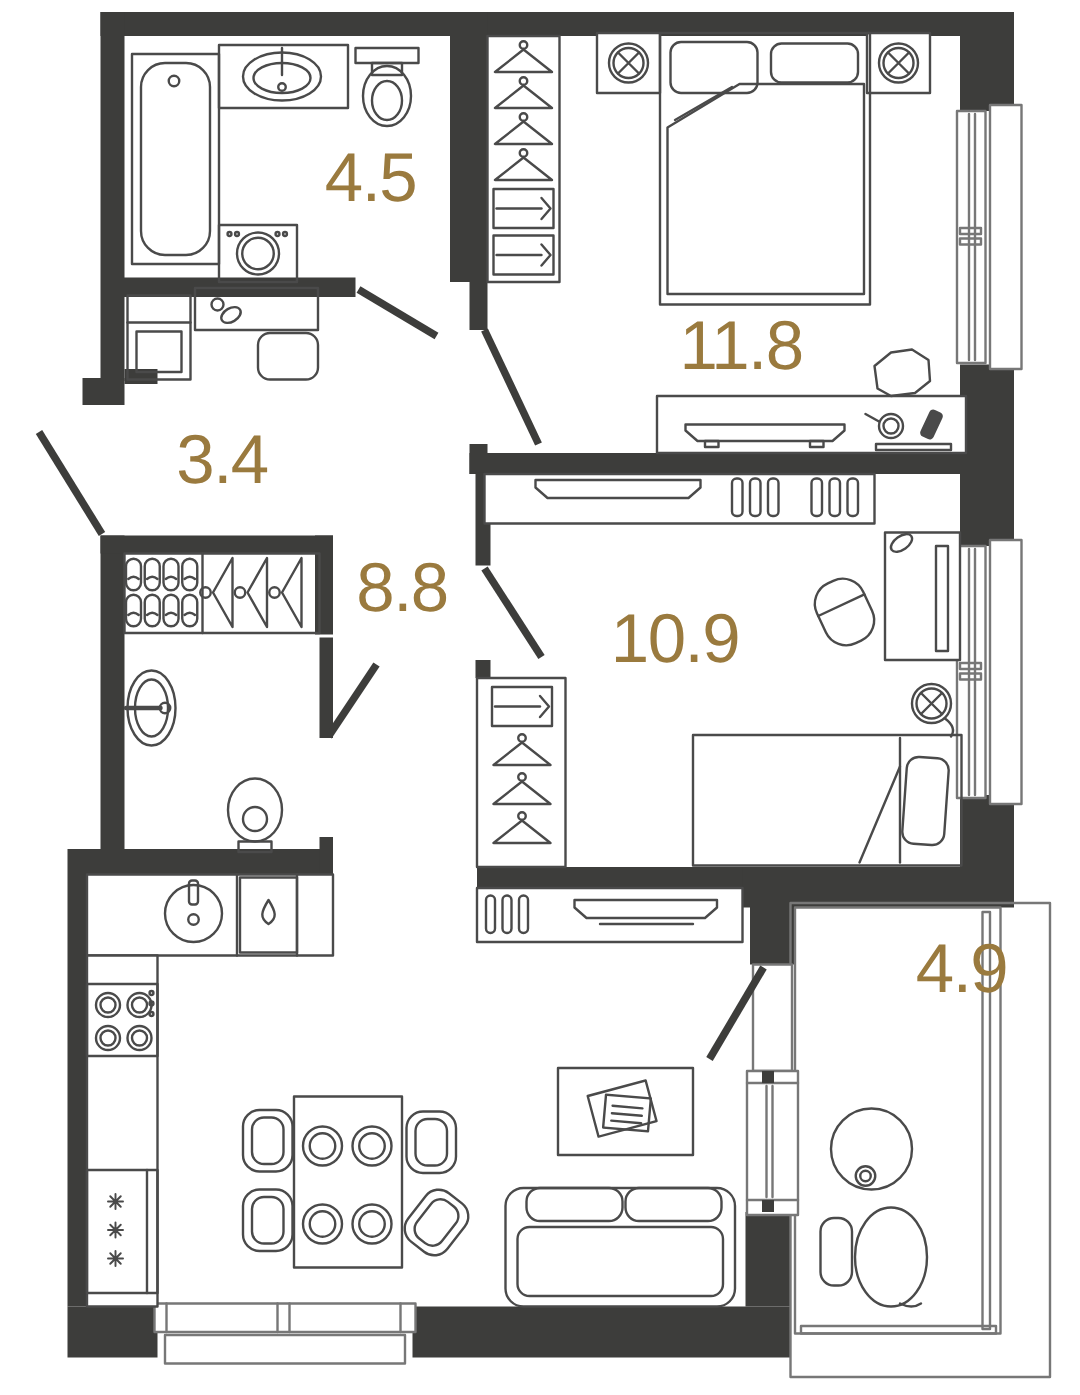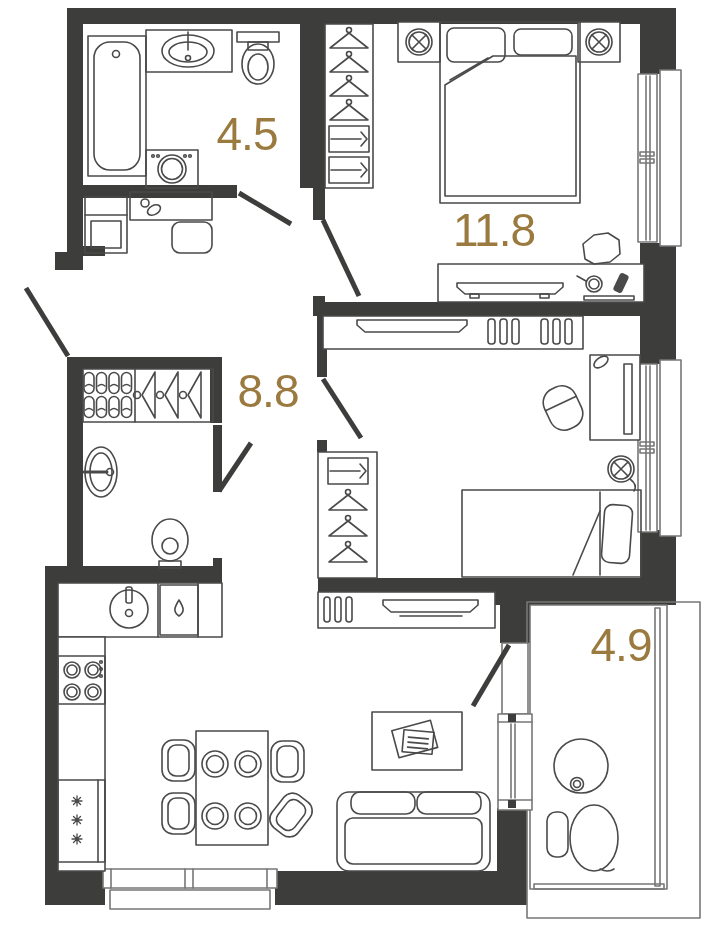--- a/index.html
+++ b/index.html
@@ -377,18 +377,20 @@
           <circle cx="577" cy="784" r="3.5"></circle>
       </g>
       <g>
         <rect x="547" y="812" width="21" height="45" rx="9"></rect>
         <ellipse cx="594" cy="838" rx="24" ry="33"></ellipse>
         <path d="M600,869 q8,4 14,0"></path>
       </g>
     </g>
   </svg>
 
-  <div class="room-label" style="left:247px;top:134px">4.5</div>
+  <div class="room-label" style="left:247px;top:118px">4.5</div>
+  <div class="room-label" style="left:148px;top:306px">3.4</div>
   <div class="room-label" style="left:268px;top:391px">8.8</div>
   <div class="room-label" style="left:494px;top:230px">11.8</div>
-  <div class="room-label" style="left:621px;top:645px">4.9</div>
+  <div class="room-label" style="left:450px;top:425px">10.9</div>
+  <div class="room-label" style="left:641px;top:645px">4.9</div>
 
 </div>
 
 </body></html>

